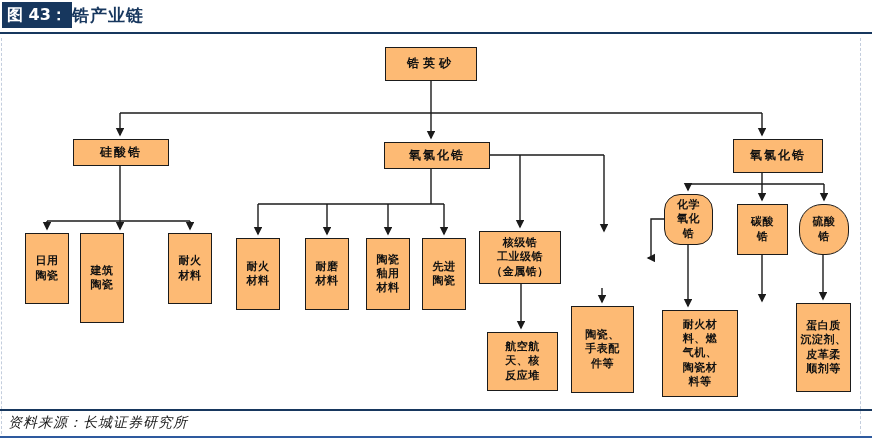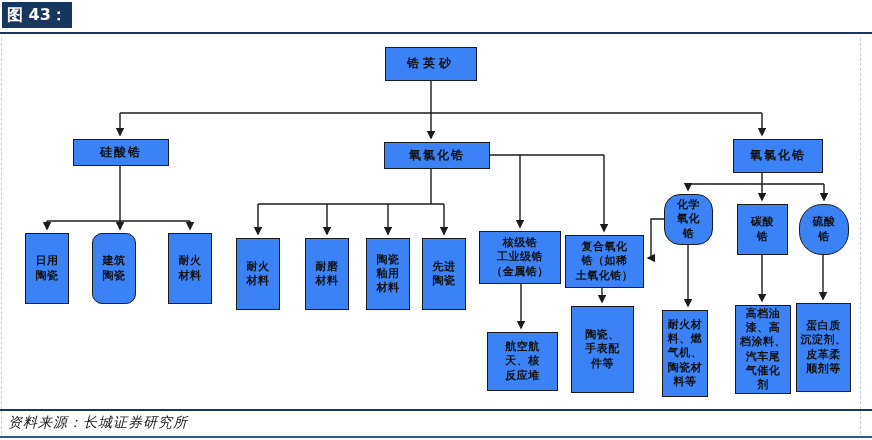--- a/index.html
+++ b/index.html
@@ -18,34 +18,35 @@
   .rule-top{position:absolute;left:0;top:32px;width:872px;height:2px;background:#17375E;}
 
   
   .rule-mid{position:absolute;left:0;top:409px;width:872px;height:2px;background:#17375E;}
   .source{position:absolute;left:8px;top:414px;font-size:14px;font-style:italic;color:#1a1a1a;letter-spacing:1px;}
   .rule-bottom{position:absolute;left:0;top:436px;width:872px;height:2px;background:#2E5A9E;}
 
   
   .flow{position:absolute;left:0;top:0;width:872px;height:440px;}
   svg.wires{position:absolute;left:0;top:0;}
-  .node{position:absolute;border:1.5px solid #1b1b1b;background:#3b82f6;box-sizing:border-box;
+  .node{position:absolute;border:1.5px solid #1b1b1b;background:#fdba74;box-sizing:border-box;
         display:flex;align-items:center;justify-content:center;text-align:center;
         font-weight:bold;color:#111;font-size:11px;line-height:1.28;z-index:2;}
   .node-label{white-space:pre-line;letter-spacing:0.5px;display:block;width:100%;}
   .lvl1 .node-label{font-size:12px;letter-spacing:4px;}
   .lvl2 .node-label{font-size:12px;letter-spacing:2px;}
 </style>
 </head>
 <body>
 
 <div class="header">
   <div class="fig-badge">
     <span>图 43：</span>
   </div>
+  <div class="fig-title">锆产业链</div>
   <div class="rule-top"></div>
 </div>
 
 <div class="page-edge edge-left"></div>
 <div class="page-edge edge-right"></div>
 
 <div class="flow">
   <svg class="wires" width="872" height="440" viewBox="0 0 872 440">
     <defs>
       <marker id="arr" markerWidth="7" markerHeight="7" refX="5" refY="3" orient="auto">
@@ -104,21 +105,21 @@
     <span class="node-label">氧氯化锆</span>
     </div>
   <div class="node lvl2" style="left:717px;top:139px;width:90px;height:34px;margin-left:16px;">
     <span class="node-label">氧氯化锆</span>
     </div>
 
   <div class="node" style="left:25px;top:233px;width:44px;height:71px;">
     <span class="node-label">日用
 陶瓷</span>
     </div>
-  <div class="node" style="left:92px;top:233px;width:44px;height:71px;border-radius:10px;">
+  <div class="node" style="left:80px;top:233px;width:44px;height:90px;">
     <span class="node-label">建筑
 陶瓷</span>
     </div>
   <div class="node" style="left:168px;top:233px;width:44px;height:71px;">
     <span class="node-label">耐火
 材料</span>
     </div>
 
   <div class="node" style="left:236px;top:238px;width:44px;height:72px;">
     <span class="node-label">耐火
@@ -136,25 +137,20 @@
   <div class="node" style="left:422px;top:238px;width:44px;height:72px;">
     <span class="node-label">先进
 陶瓷</span>
     </div>
 
   <div class="node" style="left:479px;top:231px;width:82px;height:53px;">
     <span class="node-label">核级锆
 工业级锆
 （金属锆）</span>
     </div>
-  <div class="node" style="left:565px;top:235px;width:79px;height:53px;">
-    <span class="node-label">复合氧化
-锆（如稀
-土氧化锆）</span>
-    </div>
 
   <div class="node" style="left:664px;top:194px;width:49px;height:51px;border-radius:16px;">
     <span class="node-label">化学
 氧化
 锆</span>
     </div>
   <div class="node" style="left:737px;top:204px;width:51px;height:51px;">
     <span class="node-label">碳酸
 锆</span>
     </div>
@@ -166,34 +162,26 @@
   <div class="node" style="left:487px;top:332px;width:71px;height:59px;">
     <span class="node-label">航空航
 天、核
 反应堆</span>
     </div>
   <div class="node" style="left:571px;top:306px;width:63px;height:87px;align-items:center;">
     <span class="node-label">陶瓷、
 手表配
 件等</span>
     </div>
-  <div class="node" style="left:662px;top:310px;width:46px;height:87px;">
+  <div class="node" style="left:662px;top:310px;width:76px;height:87px;">
     <span class="node-label">耐火材
 料、燃
 气机、
 陶瓷材
 料等</span>
-    </div>
-  <div class="node" style="left:735px;top:305px;width:56px;height:89px;">
-    <span class="node-label">高档油
-漆、高
-档涂料、
-汽车尾
-气催化
-剂</span>
     </div>
   <div class="node" style="left:796px;top:303px;width:55px;height:89px;">
     <span class="node-label">蛋白质
 沉淀剂、
 皮革柔
 顺剂等</span>
     </div>
 </div>
 
 <div class="rule-mid"></div>

